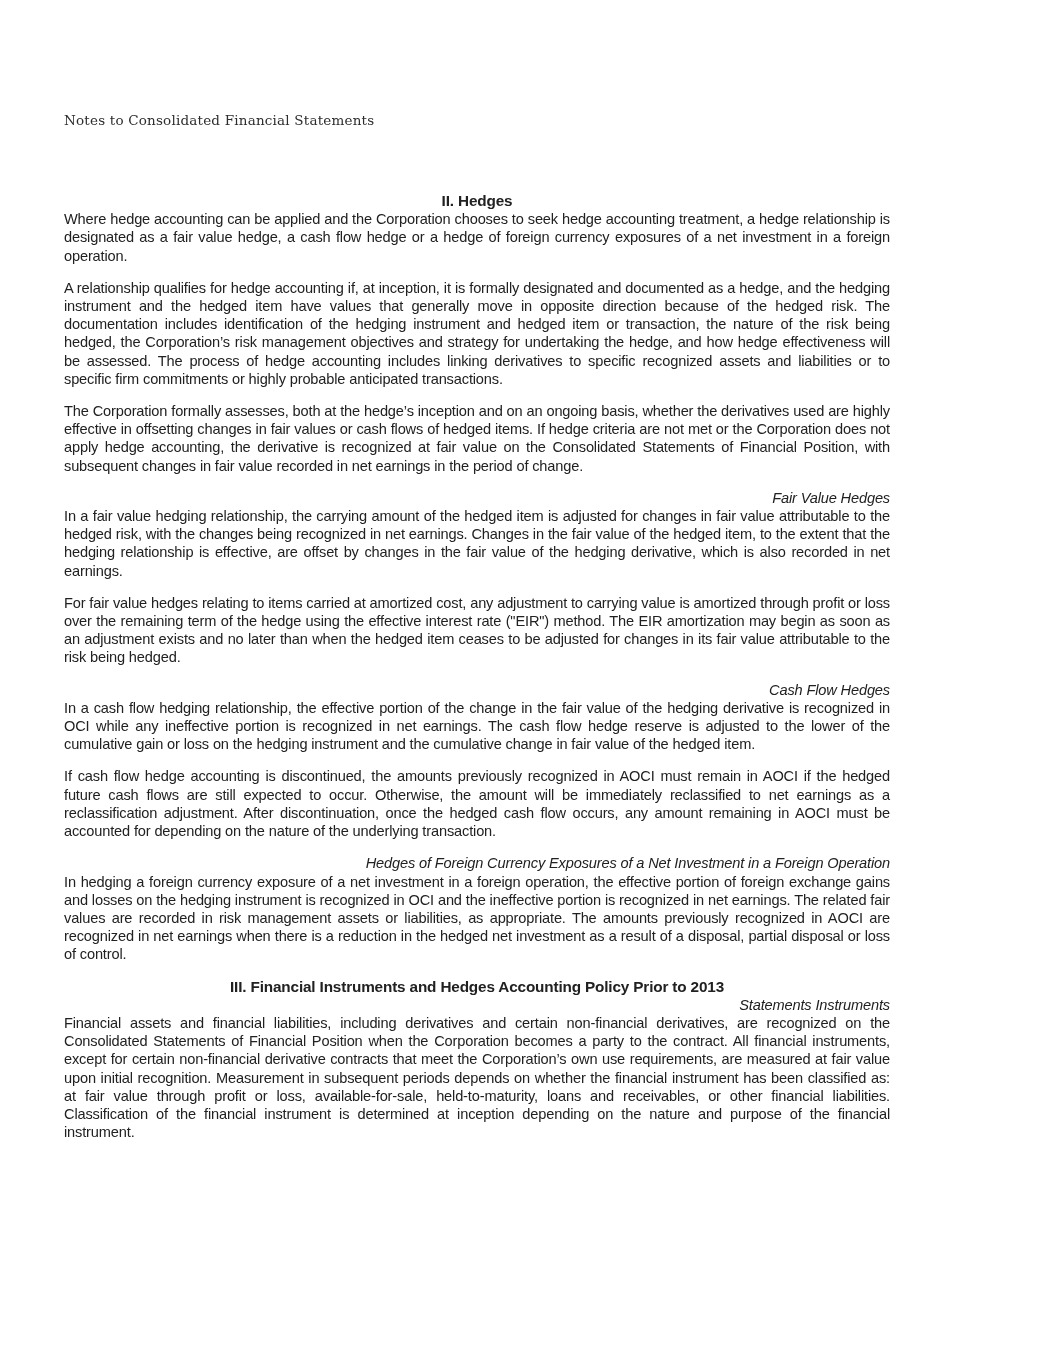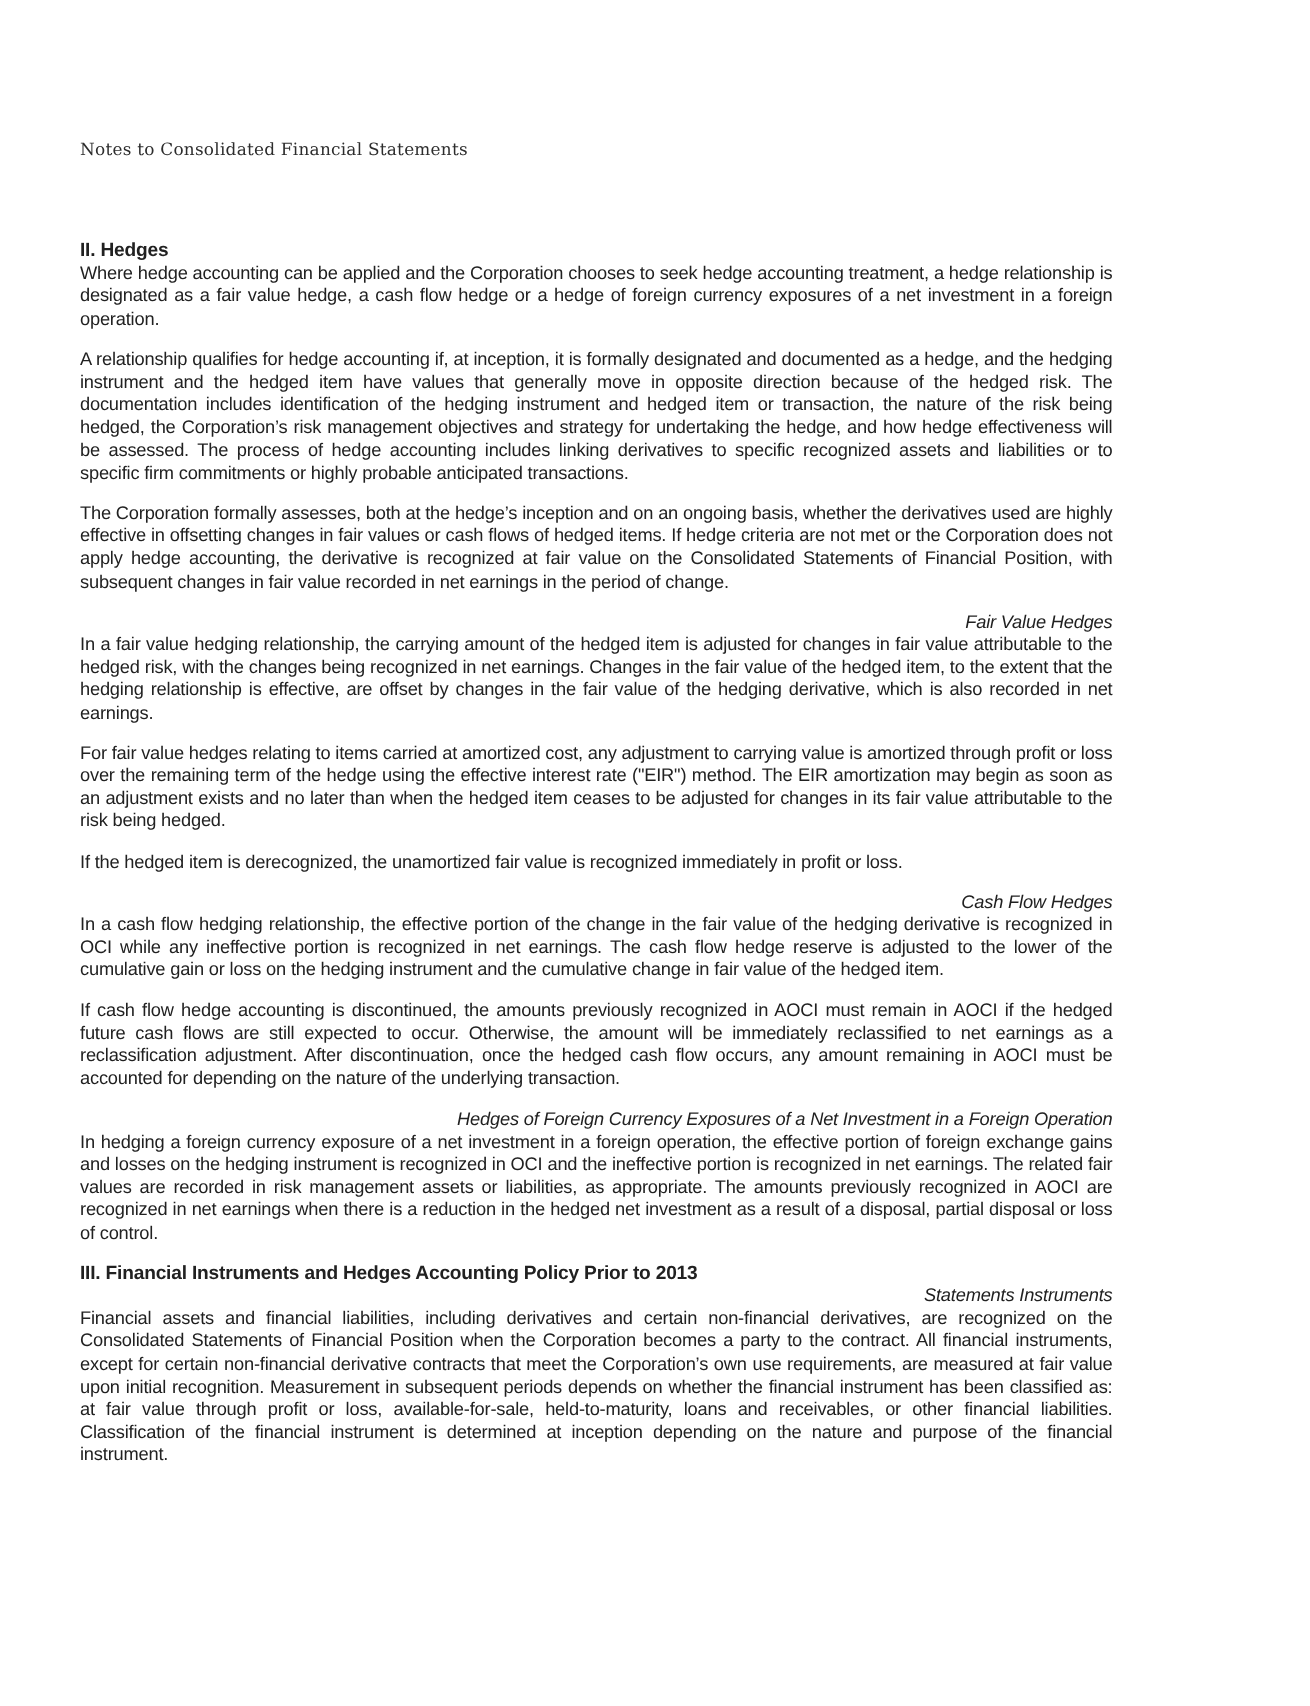--- a/index.html
+++ b/index.html
@@ -36,21 +36,21 @@
     letter-spacing: -0.15px;
   }
   .content p {
     margin: 0 0 14px 0;
   }
   .section-heading {
     font-size: 15.3px;
     font-weight: 700;
     margin: 0;
     line-height: 18.2px;
-    text-align: left;
+    text-align: center;
   }
   .sub-title {
     font-style: italic;
     margin: 0;
     line-height: 18.2px;
     text-align: right;
   }
   .footer {
     position: absolute;
     left: 64px;
@@ -94,21 +94,20 @@
   <div class="content">
 
     <h2 class="section-heading">II. Hedges</h2>
     <p>Where hedge accounting can be applied and the Corporation chooses to seek hedge accounting treatment, a hedge relationship is designated as a fair value hedge, a cash flow hedge or a hedge of foreign currency exposures of a net investment in a foreign operation.</p>
     <p>A relationship qualifies for hedge accounting if, at inception, it is formally designated and documented as a hedge, and the hedging instrument and the hedged item have values that generally move in opposite direction because of the hedged risk. The documentation includes identification of the hedging instrument and hedged item or transaction, the nature of the risk being hedged, the Corporation’s risk management objectives and strategy for undertaking the hedge, and how hedge effectiveness will be assessed. The process of hedge accounting includes linking derivatives to specific recognized assets and liabilities or to specific firm commitments or highly probable anticipated transactions.</p>
     <p>The Corporation formally assesses, both at the hedge’s inception and on an ongoing basis, whether the derivatives used are highly effective in offsetting changes in fair values or cash flows of hedged items. If hedge criteria are not met or the Corporation does not apply hedge accounting, the derivative is recognized at fair value on the Consolidated Statements of Financial Position, with subsequent changes in fair value recorded in net earnings in the period of change.</p>
 
     <div class="sub-title">Fair Value Hedges</div>
     <p>In a fair value hedging relationship, the carrying amount of the hedged item is adjusted for changes in fair value attributable to the hedged risk, with the changes being recognized in net earnings. Changes in the fair value of the hedged item, to the extent that the hedging relationship is effective, are offset by changes in the fair value of the hedging derivative, which is also recorded in net earnings.</p>
     <p>For fair value hedges relating to items carried at amortized cost, any adjustment to carrying value is amortized through profit or loss over the remaining term of the hedge using the effective interest rate ("EIR") method. The EIR amortization may begin as soon as an adjustment exists and no later than when the hedged item ceases to be adjusted for changes in its fair value attributable to the risk being hedged.</p>
-    <p>If the hedged item is derecognized, the unamortized fair value is recognized immediately in profit or loss.</p>
 
     <div class="sub-title">Cash Flow Hedges</div>
     <p>In a cash flow hedging relationship, the effective portion of the change in the fair value of the hedging derivative is recognized in OCI while any ineffective portion is recognized in net earnings. The cash flow hedge reserve is adjusted to the lower of the cumulative gain or loss on the hedging instrument and the cumulative change in fair value of the hedged item.</p>
     <p>If cash flow hedge accounting is discontinued, the amounts previously recognized in AOCI must remain in AOCI if the hedged future cash flows are still expected to occur. Otherwise, the amount will be immediately reclassified to net earnings as a reclassification adjustment. After discontinuation, once the hedged cash flow occurs, any amount remaining in AOCI must be accounted for depending on the nature of the underlying transaction.</p>
 
     <div class="sub-title">Hedges of Foreign Currency Exposures of a Net Investment in a Foreign Operation</div>
     <p>In hedging a foreign currency exposure of a net investment in a foreign operation, the effective portion of foreign exchange gains and losses on the hedging instrument is recognized in OCI and the ineffective portion is recognized in net earnings. The related fair values are recorded in risk management assets or liabilities, as appropriate. The amounts previously recognized in AOCI are recognized in net earnings when there is a reduction in the hedged net investment as a result of a disposal, partial disposal or loss of control.</p>
 
     <h2 class="section-heading">III. Financial Instruments and Hedges Accounting Policy Prior to 2013</h2>
     <div class="sub-title">Statements Instruments</div>

